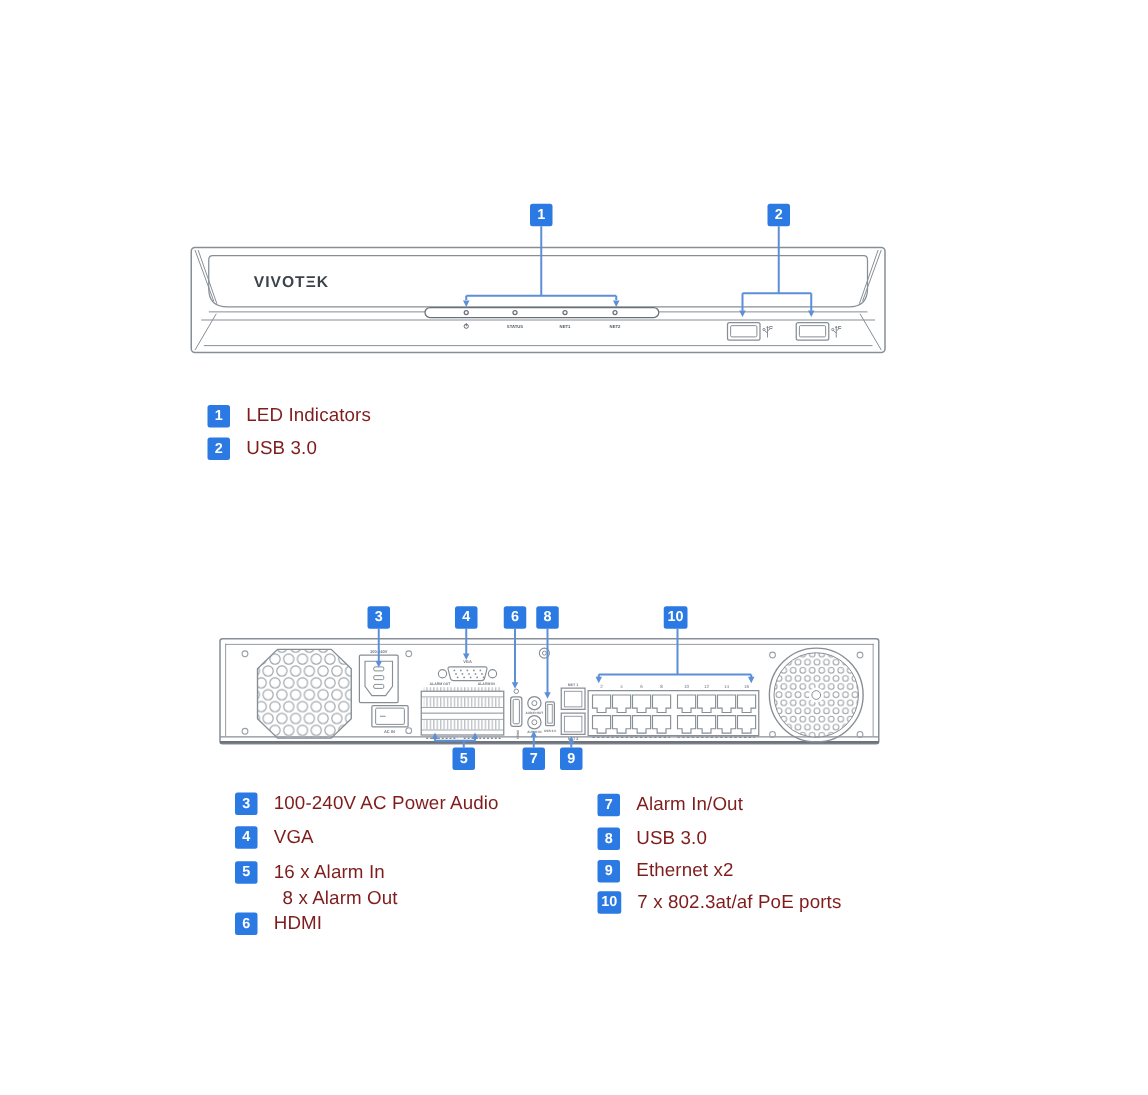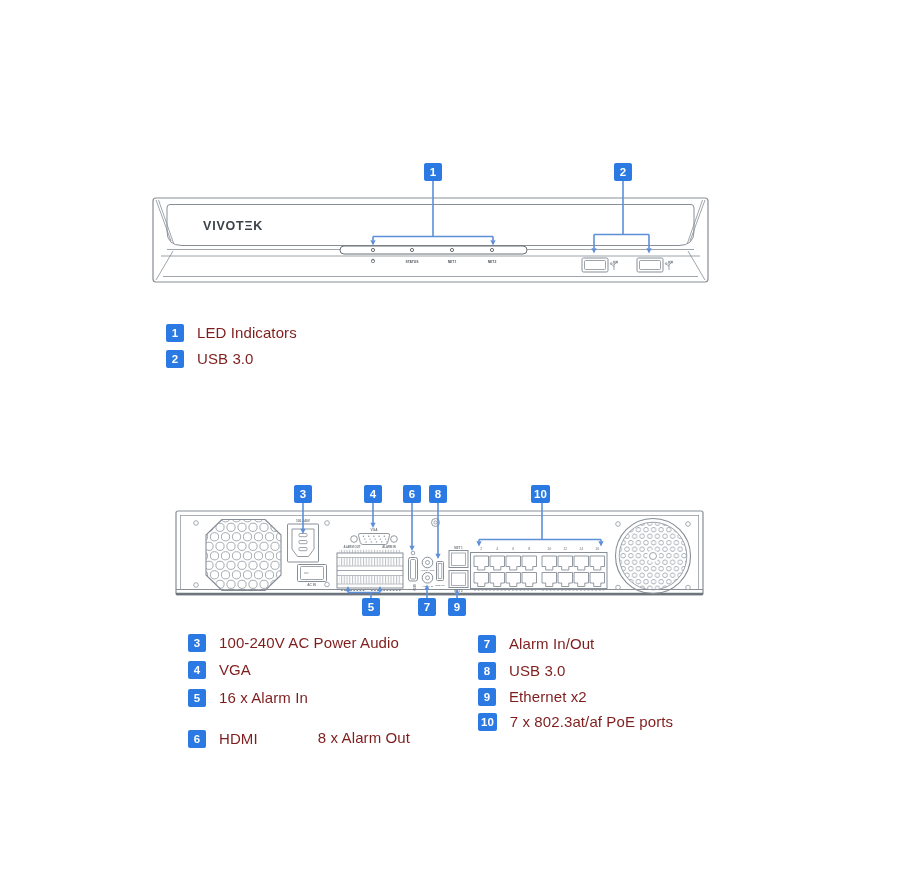--- a/index.html
+++ b/index.html
@@ -8,22 +8,22 @@
   .art{position:absolute;left:0;top:0;width:918px;height:876px;}
   .art text{font-family:"Liberation Sans",sans-serif;}
   .badge{
     position:absolute;min-width:18px;height:18px;box-sizing:border-box;padding:0 3px;
     background:#2b79e3;color:#ffffff;font-size:11.5px;font-weight:bold;
     display:flex;align-items:center;justify-content:center;border-radius:2px;
   }
   .legend-row{position:absolute;display:flex;align-items:flex-start;gap:13px;}
   .legend-row .badge{position:static;flex:0 0 auto;}
   .legend-label{font-size:15px;line-height:18px;color:#7f1d1d;letter-spacing:0.1px;}
-  .stack{display:flex;gap:3px;}
-  .stack .indent{padding-left:7px;margin-top:40px;}
+  .stack{display:flex;flex-direction:column;gap:3px;}
+  .stack .indent{padding-left:7px;}
 </style>
 </head>
 <body>
 
 <div class="canvas">
 
 <svg class="art" viewBox="0 0 918 876">
   <defs>
     <pattern id="dots-lg" width="11" height="19" patternUnits="userSpaceOnUse">
       <circle cx="5.5" cy="4.8" r="4.1" fill="#ffffff" stroke="#9aa1a8" stroke-width="0.9"></circle>

